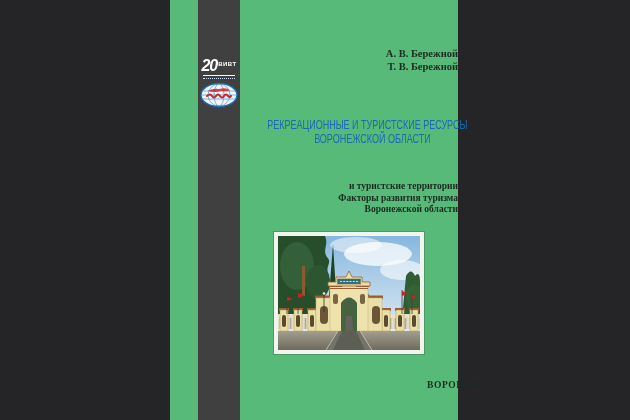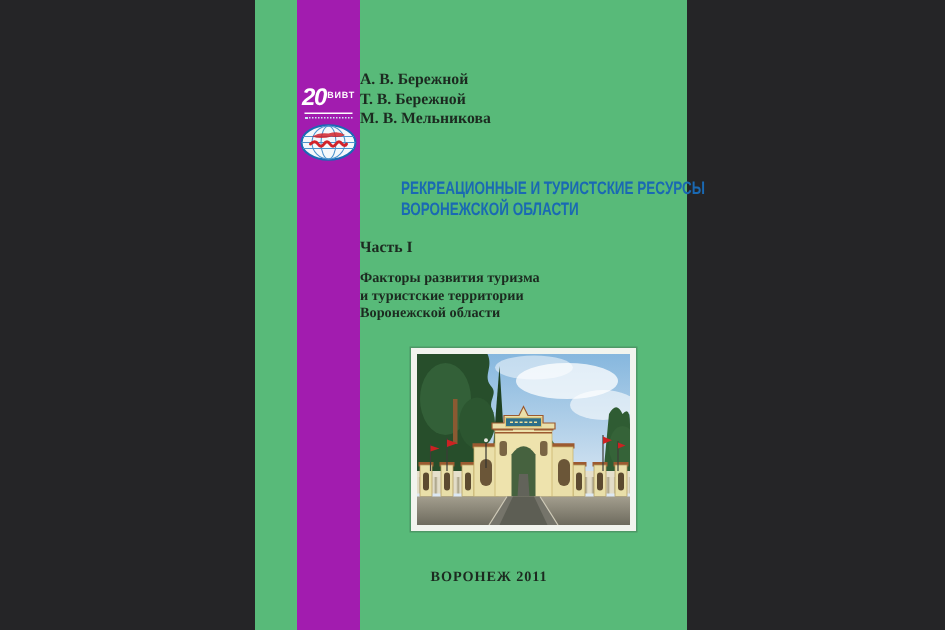--- a/index.html
+++ b/index.html
@@ -22,21 +22,21 @@
     background: #58ba79;
   }
 
   
   .stripe {
     position: absolute;
     left: 28px;
     top: 0;
     width: 42px;
     height: 100%;
-    background: #a21caf;
+    background: #404040;
   }
 
   
   .logo20 {
     position: absolute;
     top: 58px;
     left: 0;
     width: 42px;
     text-align: center;
     color: #ffffff;
@@ -78,40 +78,40 @@
     height: 26px;
   }
 
   
   .content {
     position: absolute;
     left: 70px;
     top: 0;
     width: 218px;
     height: 100%;
-    text-align: left;
+    text-align: right;
   }
 
   .authors {
     position: absolute;
     top: 47px;
     width: 100%;
     font-weight: bold;
     font-size: 10.5px;
     line-height: 13px;
     color: #1c2a20;
   }
 
   .title {
     position: absolute;
     top: 119px;
     width: 100%;
     color: #1a69b3;
     font-family: "Liberation Sans", sans-serif;
-    font-weight: bold;
+    font-weight: normal;
     font-size: 12px;
     line-height: 13.5px;
   }
   .title .tline {
     transform: scaleX(0.75);
     transform-origin: 50% 50%;
     white-space: nowrap;
   }
 
   .part {
@@ -184,33 +184,31 @@
           <path d="M7,14 q3,-3 5,0 q2,3 4,0 q2,-3 4,0 q2,3 4,0 q2,-3 4,0 q2,2 3,0" fill="none" stroke="#d2232a" stroke-width="2" stroke-linecap="round"></path>
         </svg>
       </div>
     </div>
 
     <div class="content">
 
       <div class="authors">
         <div>А. В. Бережной</div>
         <div>Т. В. Бережной</div>
-        <div>М. В. Мельникова</div>
       </div>
 
       <div class="title">
         <div class="tline">РЕКРЕАЦИОННЫЕ И ТУРИСТСКИЕ РЕСУРСЫ</div>
         <div class="tline">ВОРОНЕЖСКОЙ ОБЛАСТИ</div>
       </div>
 
-      <div class="part">Часть I</div>
 
       <div class="subtitle">
+        <div>и туристские территории</div>
         <div>Факторы развития туризма</div>
-        <div>и туристские территории</div>
         <div>Воронежской области</div>
       </div>
 
       <div class="photo">
         <svg width="142" height="114" viewBox="0 0 142 114">
           <defs>
             <linearGradient id="sky" x1="0" y1="0" x2="0" y2="1">
               <stop offset="0" stop-color="#86b7de"></stop>
               <stop offset="1" stop-color="#dfeaf4"></stop>
             </linearGradient>

